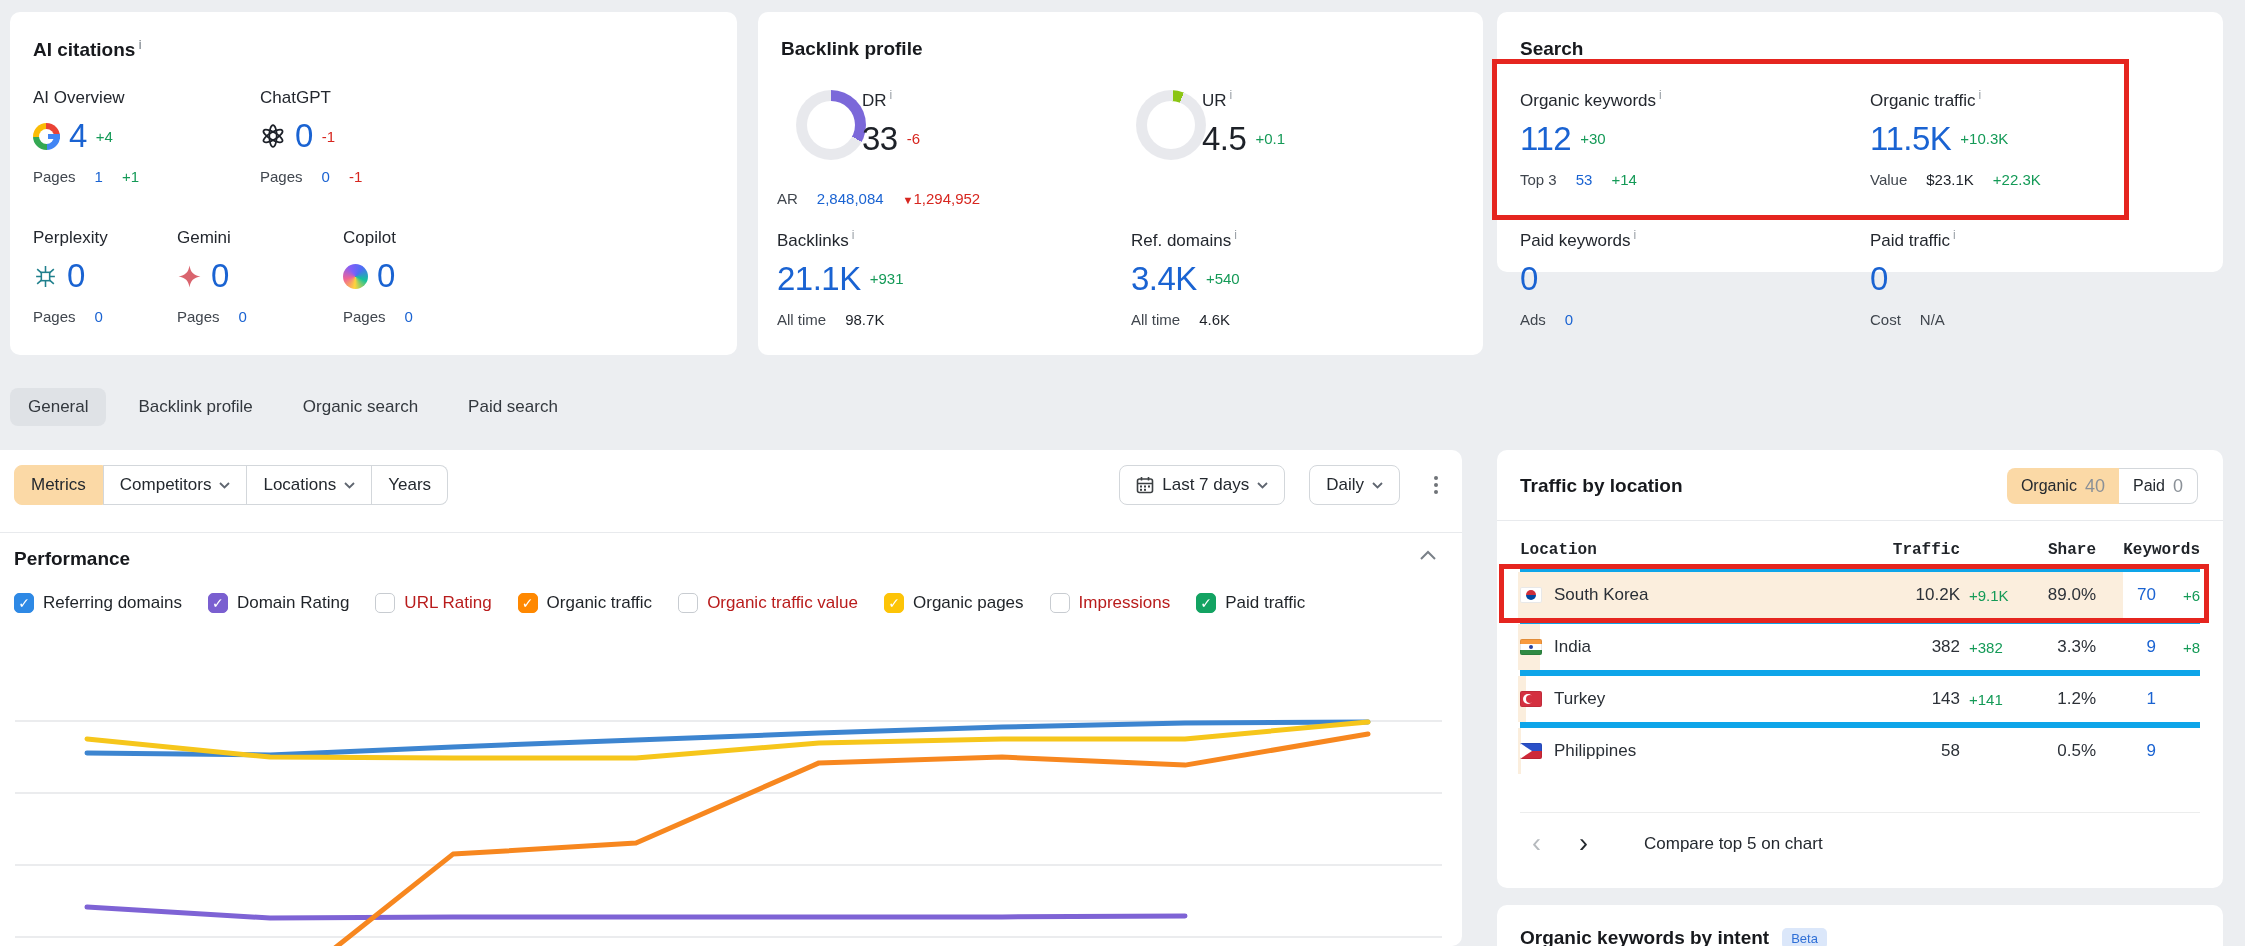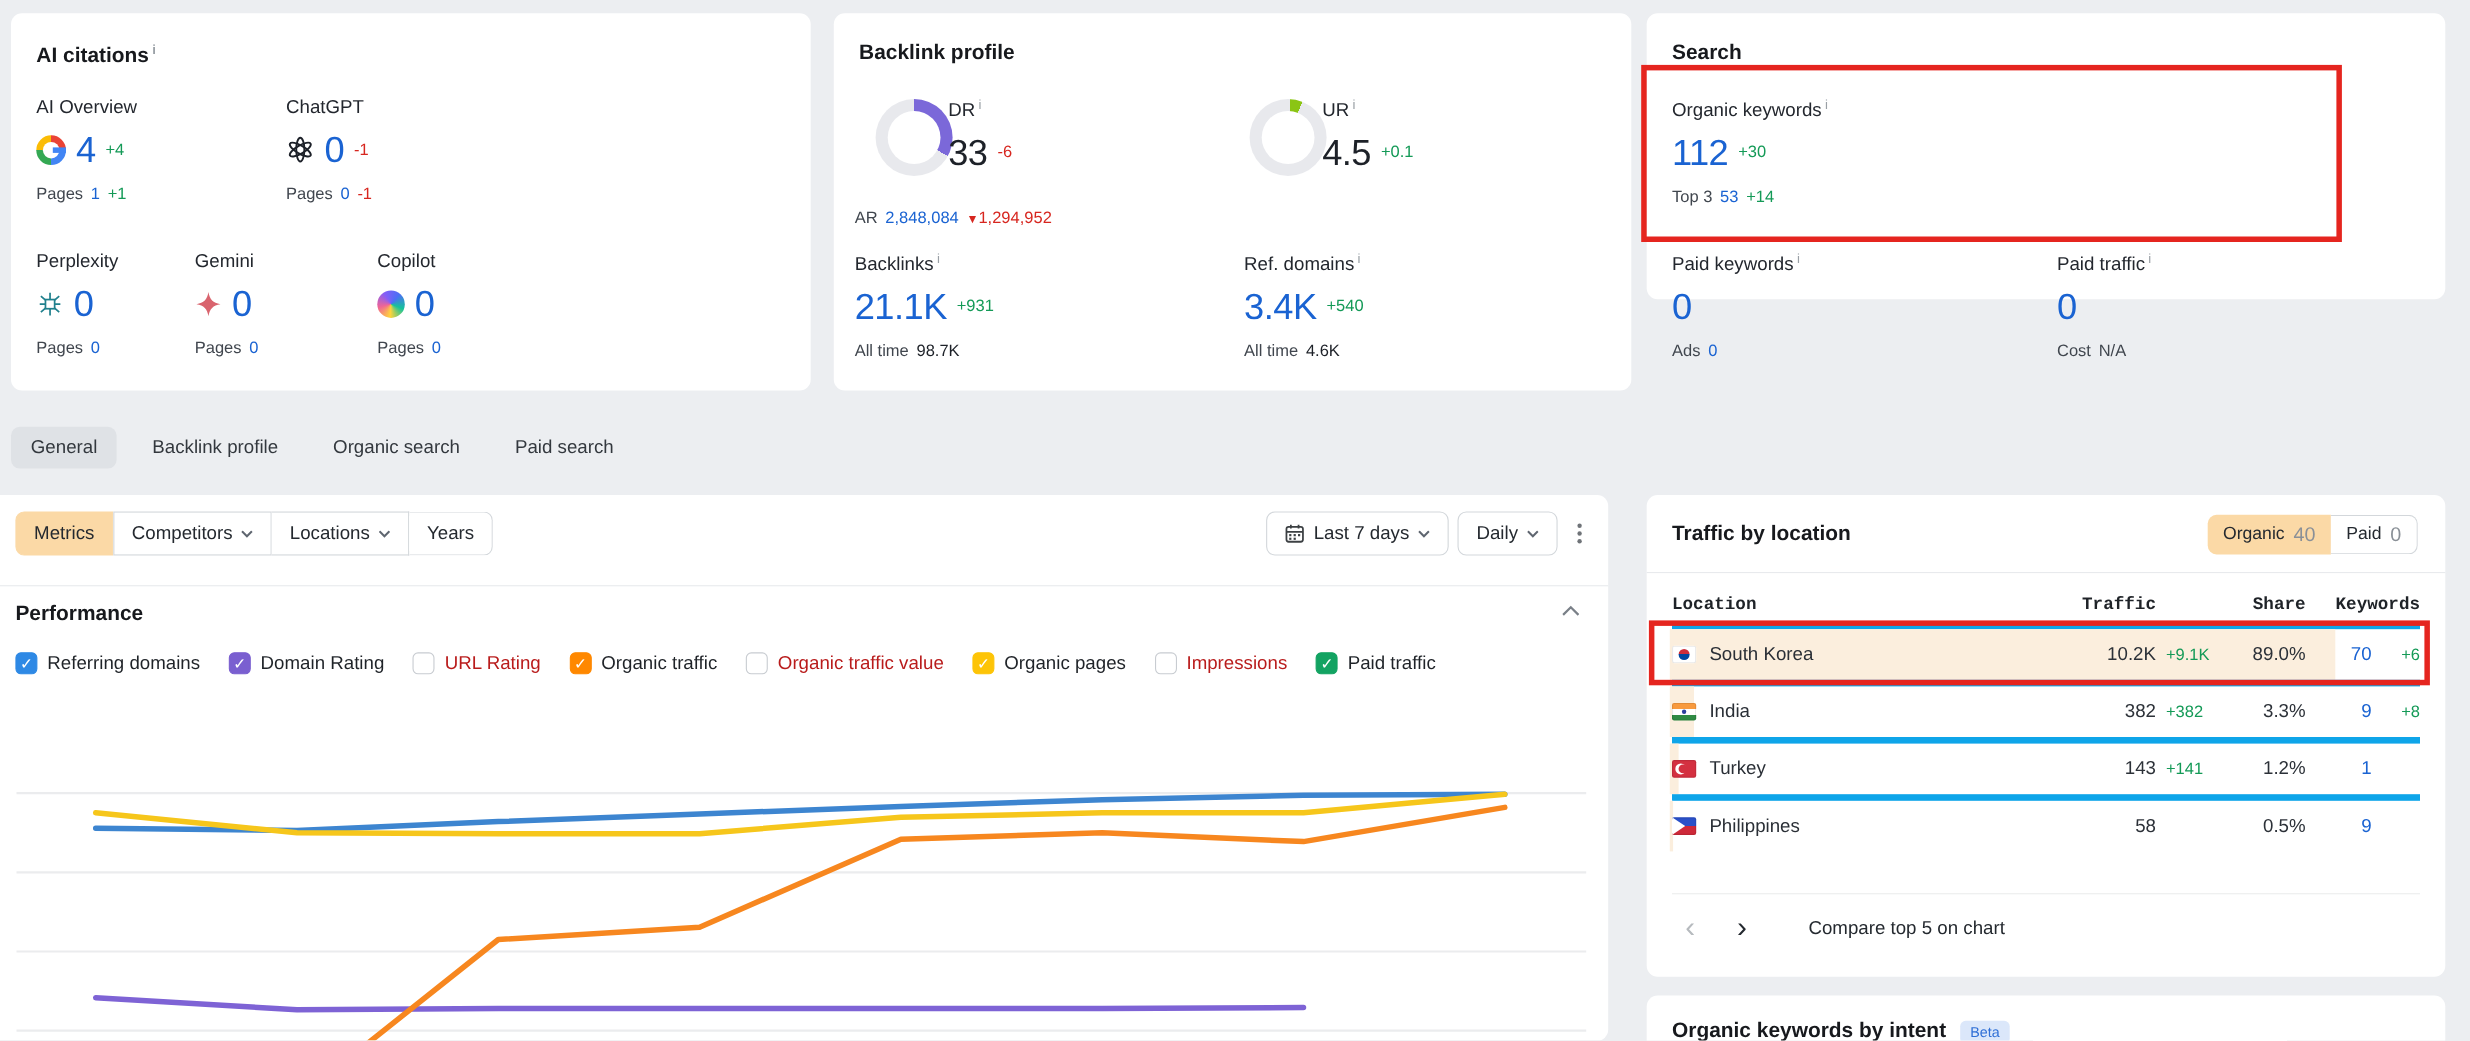--- a/index.html
+++ b/index.html
@@ -14,21 +14,21 @@
   .card-title { position:absolute; top:26px; left:23px; font-size:19px; font-weight:700; color:#17191d; }
   .info-i { font-size:12px; color:#9aa0a6; vertical-align:super; margin-left:3px; font-style:normal; }
   .metric { position:absolute; }
   .m-label { font-size:17px; color:#23272e; white-space:nowrap; }
   .m-valrow { margin-top:9px; display:flex; align-items:center; gap:9px; white-space:nowrap; }
   .m-value { font-size:33px; color:#1a63d2; letter-spacing:-0.5px; }
   .m-value.dark { color:#1d2128; }
   .m-delta { font-size:15px; }
   .green { color:#149a57; } .red { color:#d7261f; }
   .gray-lt { color:#9aa0a6; }
-  .m-sub { margin-top:13px; font-size:15px; color:#40464e; white-space:nowrap; display:flex; gap:7px; align-items:baseline; }
+  .m-sub { margin-top:13px; font-size:15px; color:#40464e; white-space:nowrap; display:flex; gap:19px; align-items:baseline; }
   .blue-link { color:#1a63d2; }
   .m-sub .val-dark { color:#1d2128; }
 
   .row1y { top:76px; } .row2y { top:216px; }
 
   
   .icon-inline { display:inline-flex; align-items:center; justify-content:center; flex:none; }
   .gicon { width:27px; height:27px; border-radius:50%; position:relative;
     background:conic-gradient(from 180deg,#34a853 0 25%,#fbbc05 25% 50%,#ea4335 50% 75%,#4285f4 75% 100%); }
   .gicon::after { content:""; position:absolute; inset:6px; background:#fff; border-radius:50%; }
@@ -45,21 +45,21 @@
   .tab.active { background:#dfe2e6; }
 
   
   .toolbar { position:absolute; top:15px; left:14px; right:14px; height:40px; display:flex; align-items:center; }
   .btn { height:40px; display:inline-flex; align-items:center; gap:8px; font-size:17px; color:#24292f;
          background:#fff; border:1px solid #d3d7db; padding:0 16px; white-space:nowrap; }
   .btn-metrics { background:#fbd9a6; border:1px solid #fbd9a6; border-radius:8px 0 0 8px; }
   .seg-group { display:flex; }
   .seg-group .btn + .btn { border-left:none; }
   .seg-group .btn:last-child { border-radius:0 8px 8px 0; }
-  .toolbar-right { margin-left:auto; display:flex; align-items:center; gap:8px; }
+  .toolbar-right { margin-left:auto; display:flex; align-items:center; gap:24px; }
   .btn-rounded { border-radius:8px; }
   .chev { width:11px; height:7px; flex:none; }
   .chev path { stroke:#5f6670; stroke-width:1.8; fill:none; }
   .kebab { display:flex; flex-direction:column; gap:3px; padding:6px 10px; cursor:pointer; }
   .kebab i { width:4px; height:4px; border-radius:50%; background:#6f7378; }
   .main-divider { position:absolute; top:82px; left:0; right:0; border-top:1px solid #e8eaed; }
   .perf-head { position:absolute; top:98px; left:14px; font-size:19px; font-weight:700; color:#17191d; }
   .collapse-chev { position:absolute; top:100px; right:26px; }
   .cb-row { position:absolute; left:14px; display:flex; gap:26px; align-items:center; }
   .cb-row1 { top:143px; } .cb-row2 { top:188px; }
@@ -273,20 +273,32 @@
       <span class="m-value">112</span>
       <span class="m-delta green">+30</span>
     </div>
     <div class="m-sub">
         <span>Top 3</span>
         <span class="blue-link">53</span>
         <span class="green">+14</span>
       </div>
   </div>
 
+  <div class="metric row1y" style="left:373px;">
+    <div class="m-label"><span>Organic traffic</span><span class="info-i">i</span></div>
+    <div class="m-valrow">
+      <span class="m-value">11.5K</span>
+      <span class="m-delta green">+10.3K</span>
+    </div>
+    <div class="m-sub">
+        <span>Value</span>
+        <span class="val-dark">$23.1K</span>
+        <span class="green">+22.3K</span>
+      </div>
+  </div>
 
   <div class="metric row2y" style="left:23px;">
     <div class="m-label"><span>Paid keywords</span><span class="info-i">i</span></div>
     <div class="m-valrow">
       <span class="m-value">0</span>
     </div>
     <div class="m-sub">
         <span>Ads</span>
         <span class="blue-link">0</span>
       </div>

